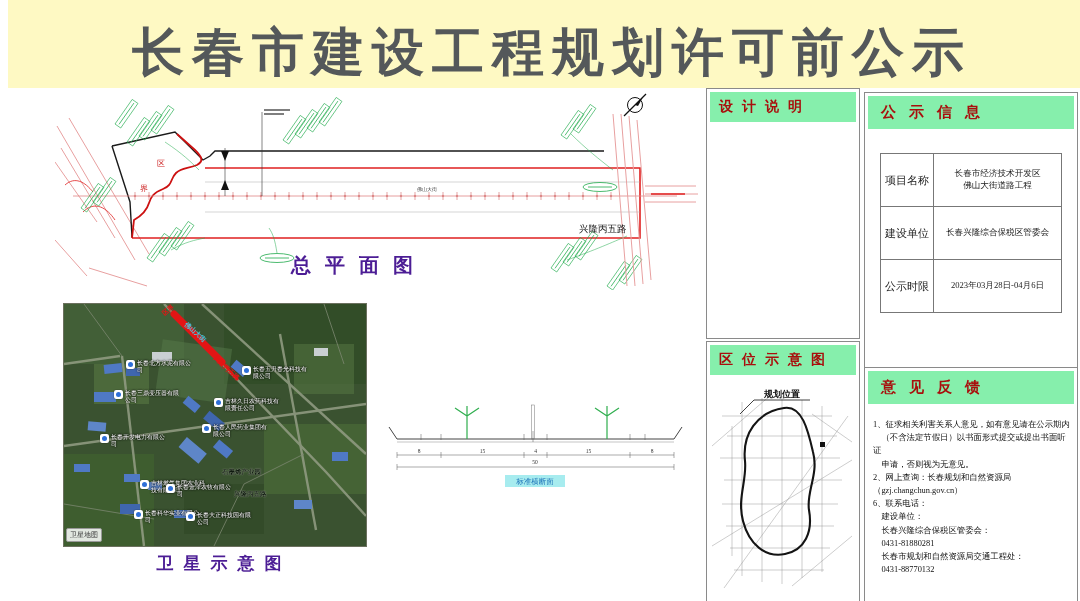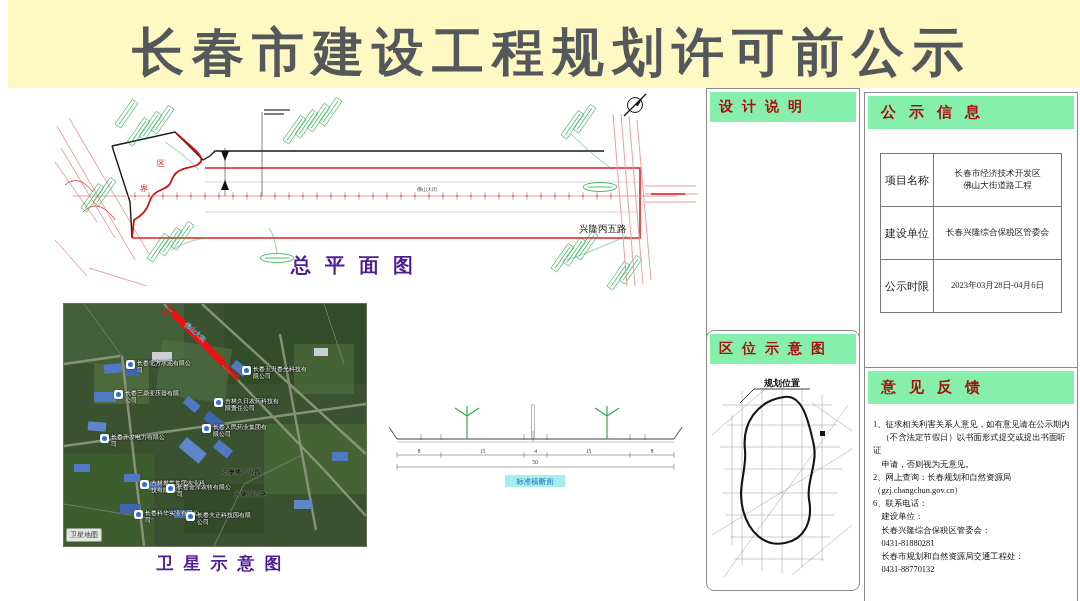--- a/index.html
+++ b/index.html
@@ -34,21 +34,21 @@
   .sat-area-label{position:absolute;font-size:6.5px;color:#101b10;font-weight:700;
                   text-shadow:0 0 1px #cfd6c2;font-family:"Liberation Sans",sans-serif;}
   .sat-overlay-label{position:absolute;font-size:6.5px;font-weight:700;font-family:"Liberation Sans",sans-serif;}
   .sat-watermark{position:absolute;left:2px;bottom:4px;background:rgba(255,255,255,.85);
                  border:1px solid #999;font-size:7px;color:#333;padding:1px 3px;border-radius:2px;
                  font-family:"Liberation Sans",sans-serif;}
 
   
   .panel{position:absolute;background:#fff;border:1px solid #8a8a8a;}
   .panel-a{left:706px;top:88px;width:152px;height:249px;}
-  .panel-b{left:706px;top:330px;width:152px;height:259px;border-radius:8px;}
+  .panel-b{left:706px;top:341px;width:152px;height:259px;}
   .panel-c{left:864px;top:92px;width:212px;height:275px;}
   .panel-d{left:864px;top:367px;width:212px;height:233px;}
   .panel-header{position:absolute;left:3px;right:3px;top:3px;background:#86efac;
                 display:flex;align-items:center;}
   .panel-a .panel-header,.panel-b .panel-header{height:30px;}
   .panel-c .panel-header,.panel-d .panel-header{height:33px;}
   .panel-header span{color:#a80f0d;font-weight:700;}
   .panel-a .panel-header span,.panel-b .panel-header span{font-size:14px;letter-spacing:9px;padding-left:9px;}
   .panel-c .panel-header span,.panel-d .panel-header span{font-size:15px;letter-spacing:13px;padding-left:13px;}
 

